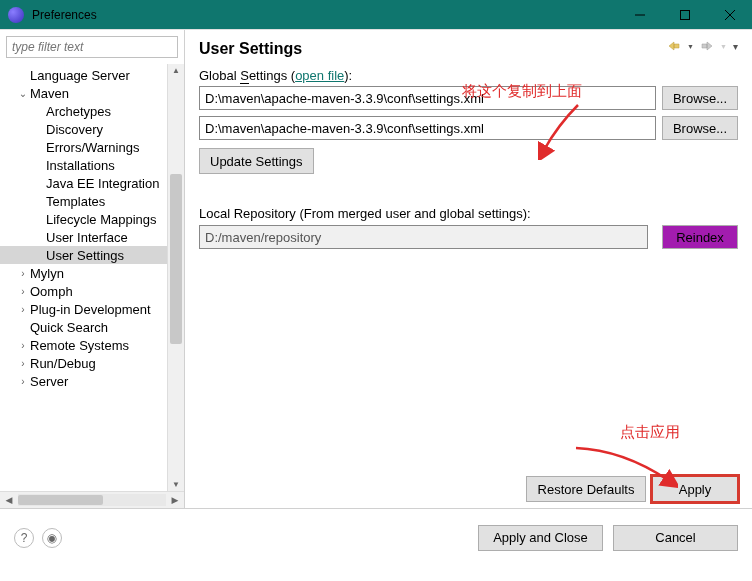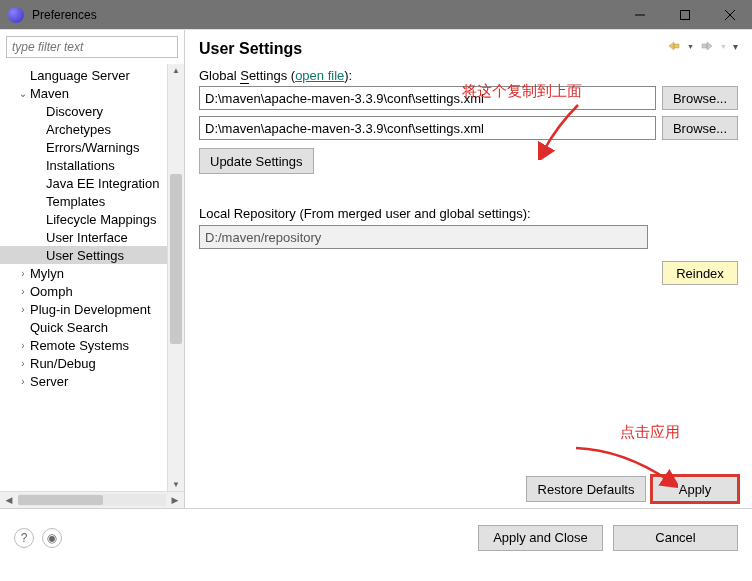--- a/index.html
+++ b/index.html
@@ -1,19 +1,19 @@
 <!DOCTYPE html>
 <html><head>
 <meta charset="utf-8">
 <style>
 * { box-sizing: border-box; margin: 0; padding: 0; }
 body { font-family: "Segoe UI", "Microsoft YaHei", sans-serif; font-size: 12px; color: #000; background: #fff; width: 752px; height: 581px; overflow: hidden; position: relative; }
 
 
-.titlebar { height: 30px; border-bottom: 1px solid #e0e0e0; display: flex; align-items: center; padding: 0 0 0 8px; background: #737373; }
+.titlebar { height: 30px; border-bottom: 1px solid #e0e0e0; display: flex; align-items: center; padding: 0 0 0 8px; background: #0f766e; }
 .titlebar .appicon { width: 16px; height: 16px; margin-right: 8px; border-radius: 50%; background: radial-gradient(circle at 5px 5px,#8a7dff,#3a2fbe); }
 .titlebar .title { flex: 1; font-size: 12px; }
 .titlebar .winbtns { display: flex; }
 .titlebar .winbtn { width: 45px; height: 28px; display: flex; align-items: center; justify-content: center; cursor: pointer; }
 .titlebar .winbtn svg { width: 10px; height: 10px; stroke: #000; stroke-width: 1; fill: none; }
 
 
 .body { display: flex; height: 478px; }
 
 
@@ -45,21 +45,21 @@
 .field-label .link { color: #0f766e; text-decoration: underline; cursor: pointer; }
 .field-input-row { display: flex; gap: 6px; }
 .field-input { flex: 1; height: 24px; border: 1px solid #888; padding: 0 5px; font-size: 13px; background: #fff; }
 .browse-btn { width: 76px; height: 24px; background: #e1e1e1; border: 1px solid #adadad; font-size: 13px; cursor: pointer; }
 
 .update-btn { height: 26px; padding: 0 10px; background: #e1e1e1; border: 1px solid #adadad; font-size: 13px; cursor: pointer; margin-top: 2px; }
 
 .local-repo-label { font-size: 13px; margin-top: 32px; margin-bottom: 4px; }
 .ro-input-row { display: flex; gap: 14px; }
 .ro-input { flex: 1; height: 24px; border: 1px solid #888; padding: 0 5px; font-size: 13px; background: #f0f0f0; color:#555; }
-.reindex-btn { width: 76px; height: 24px; background: #fef9c3; border: 1px solid #adadad; font-size: 13px; cursor: pointer; margin-top: 36px; }
+.reindex-btn { width: 76px; height: 24px; background: #a21caf; border: 1px solid #adadad; font-size: 13px; cursor: pointer; }
 
 .bottom-right-btns { position: absolute; right: 14px; bottom: 6px; display: flex; gap: 6px; }
 .std-btn { height: 26px; width: 120px; background: #e1e1e1; border: 1px solid #adadad; font-size: 13px; cursor: pointer; }
 .apply-btn { width: 86px; height: 26px; background: #e1e1e1; border: 1px solid #adadad; font-size: 13px; cursor: pointer; outline: 3px solid #d63a2f; outline-offset: -1px; }
 
 
 .footer { height: 58px; border-top: 1px solid #d0d0d0; display: flex; align-items: center; padding: 0 14px; }
 .footer-left { display: flex; gap: 8px; }
 .ficon { width: 20px; height: 20px; border: 1px solid #bbb; border-radius: 50%; display: flex; align-items: center; justify-content: center; font-size: 12px; color: #666; cursor: pointer; }
 .footer-right { margin-left: auto; display: flex; gap: 10px; }
@@ -106,25 +106,25 @@
           <div class="tree-item l0">
             <span class="tw"></span>
             <span>Language Server</span>
           </div>
           <div class="tree-item l0">
             <span class="tw">⌄</span>
             <span>Maven</span>
           </div>
           <div class="tree-item l1">
             <span class="tw"></span>
+            <span>Archetypes</span>
+          </div>
+          <div class="tree-item l1">
+            <span class="tw"></span>
             <span>Discovery</span>
-          </div>
-          <div class="tree-item l1">
-            <span class="tw"></span>
-            <span>Archetypes</span>
           </div>
           <div class="tree-item l1">
             <span class="tw"></span>
             <span>Errors/Warnings</span>
           </div>
           <div class="tree-item l1">
             <span class="tw"></span>
             <span>Installations</span>
           </div>
           <div class="tree-item l1">

